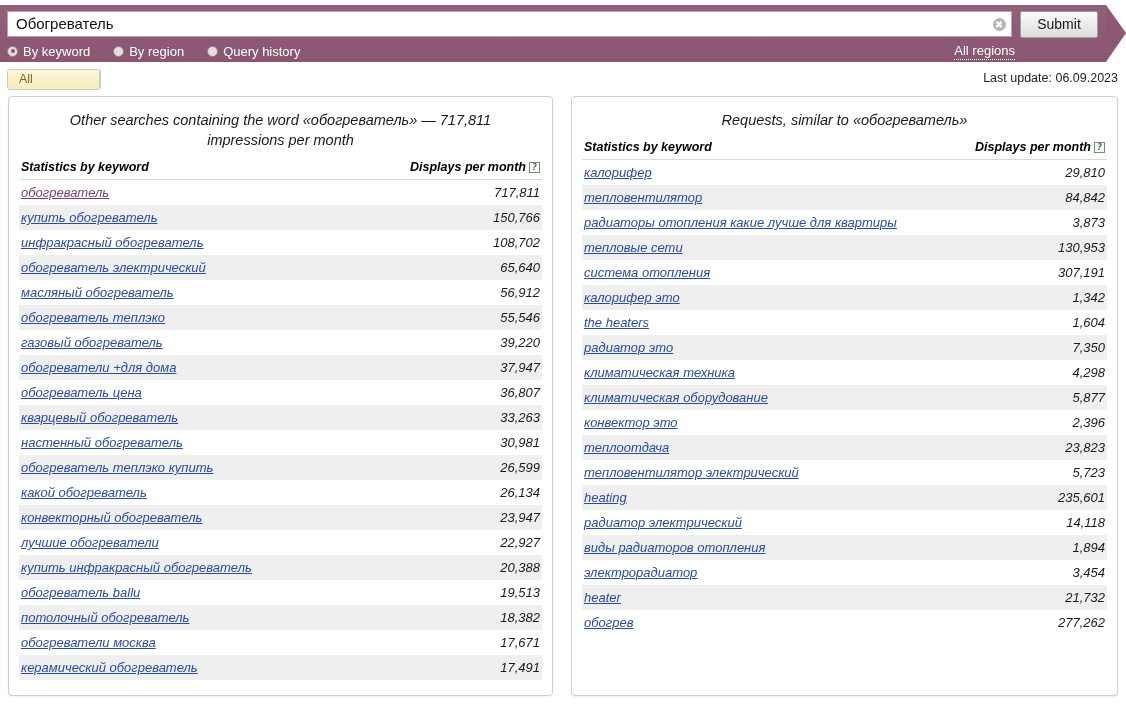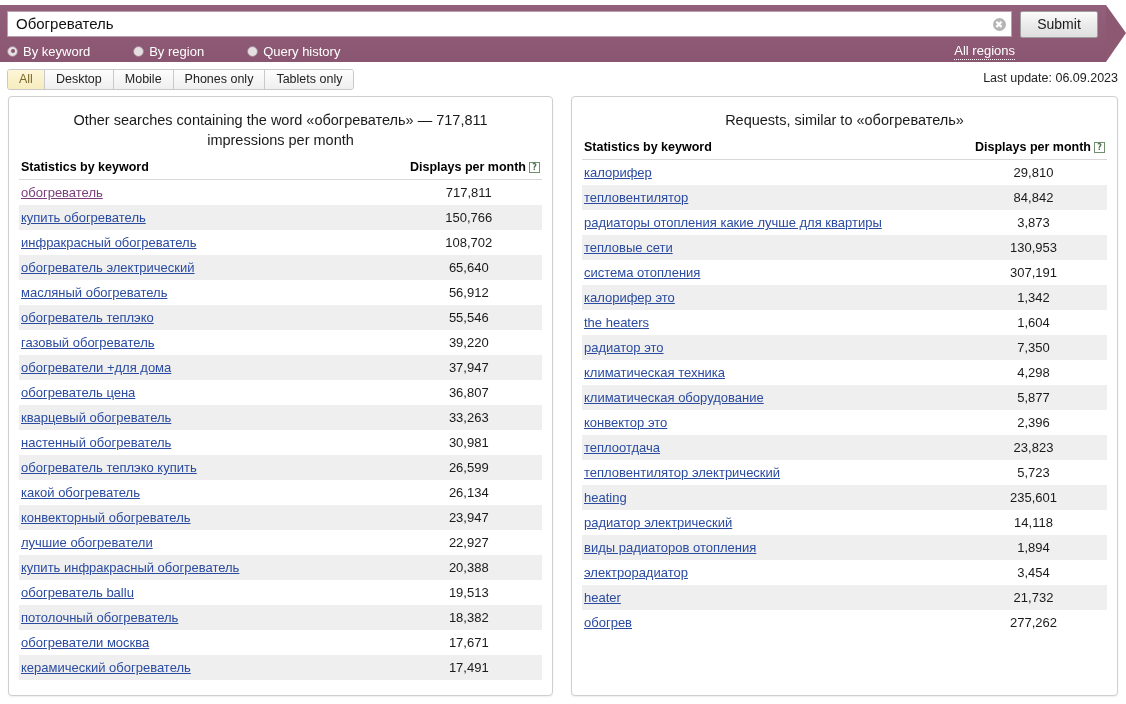--- a/index.html
+++ b/index.html
@@ -102,21 +102,21 @@
     position: absolute;
     left: 7px; top: 36px;
     width: 1104px;
     height: 20px;
     display: flex;
     align-items: center;
   }
   .radio-item {
     display: flex;
     align-items: center;
-    margin-right: 43px;
+    margin-right: 23px;
     cursor: pointer;
   }
   .radio-dot {
     width: 11px; height: 11px;
     border-radius: 50%;
     background: #e5dfe2;
     margin-right: 5px;
     display: inline-block;
     position: relative;
     border: 1px solid #9d7d8e;
@@ -153,20 +153,21 @@
     padding: 7px 0 0 7px;
   }
   .tabs {
     display: inline-flex;
     align-items: stretch;
     height: 21px;
     border: 1px solid #c9c9c9;
     border-radius: 3px;
     overflow: hidden;
     background: #f4f4f4;
+    flex-direction: column;
   }
   .tab {
     padding: 0 11px;
     font-size: 12.5px;
     line-height: 19px;
     color: #222;
     border-right: 1px solid #c9c9c9;
     background: linear-gradient(to bottom, #fdfdfd 0%, #efefef 100%);
     cursor: pointer;
     white-space: nowrap;
@@ -192,20 +193,21 @@
     padding: 0 8px;
     display: flex;
     gap: 18px;
   }
   .panel {
     background: #ffffff;
     border: 1px solid #cfcfcf;
     border-radius: 4px;
     box-shadow: 0 1px 2px rgba(0,0,0,0.07);
     padding: 10px 10px 4px 10px;
+    font-style: italic;
   }
   .panel-left { width: 545px; height: 600px; overflow: hidden; }
   .panel-right { width: 547px; }
 
   .panel-title {
     text-align: center;
     font-size: 14.5px;
     color: #1a1a1a;
     line-height: 20px;
     padding: 3px 16px 10px 16px;
@@ -241,21 +243,21 @@
     cursor: pointer;
     font-family: "DejaVu Sans", sans-serif;
   }
   table.stat td {
     font-size: 13px;
     padding: 5px 2px 5px 2px;
     color: #1a1a1a;
     vertical-align: middle;
   }
   table.stat td.num {
-    text-align: center;
+    text-align: right;
     white-space: nowrap;
     color: #1a1a1a;
   }
   table.stat tbody tr:nth-child(even) { background: #efefef; }
   table.stat tbody tr:nth-child(odd)  { background: #ffffff; }
   .kw-link {
     color: #2a4ba0;
     text-decoration: underline;
     cursor: pointer;
     font-size: 13px;

